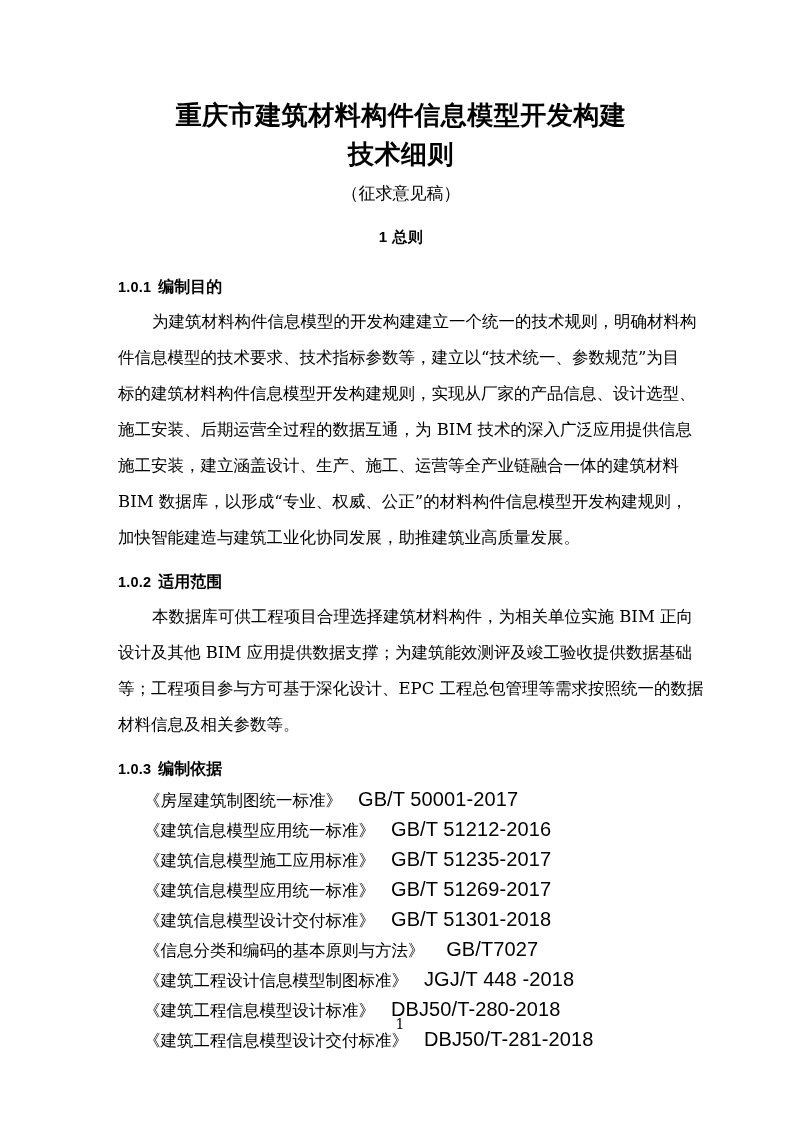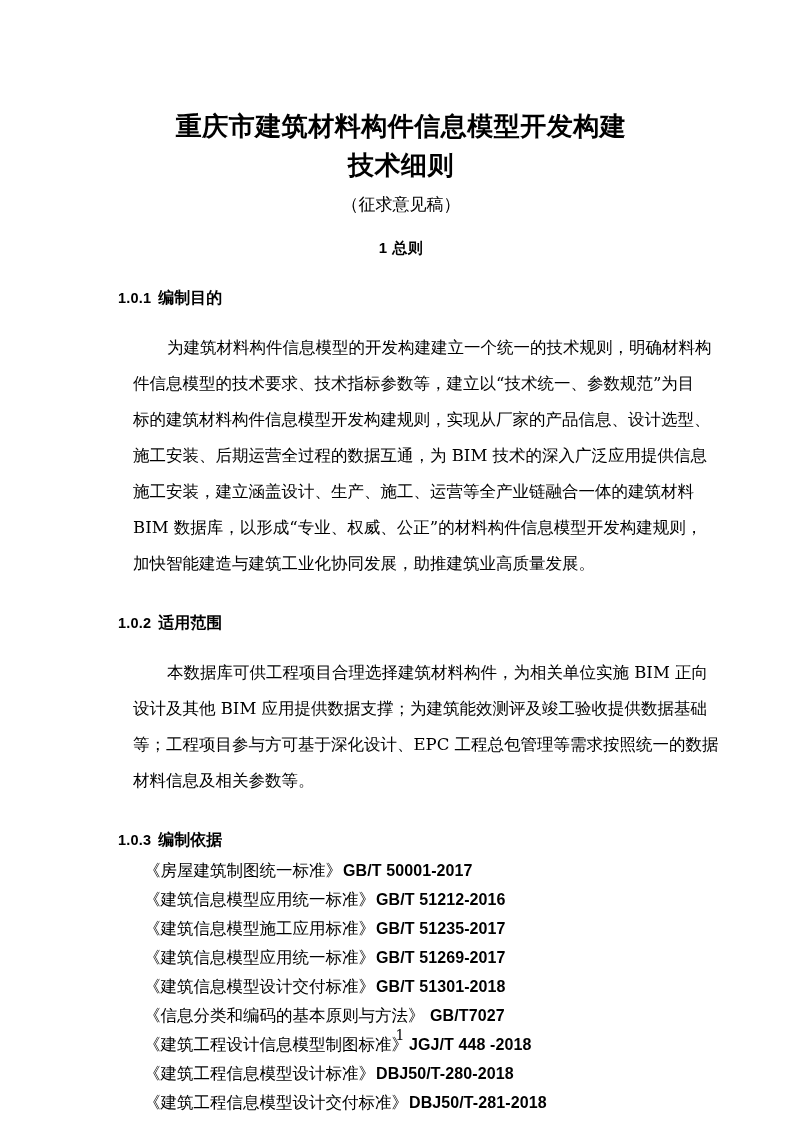--- a/index.html
+++ b/index.html
@@ -12,21 +12,21 @@
     height: 1132px;
     position: relative;
     font-family: "DejaVu Serif", serif;
     color: #000000;
     -webkit-font-smoothing: antialiased;
   }
 
   .page {
     position: absolute;
     left: 0;
-    top: 11px;
+    top: 0;
     width: 800px;
     height: 921px;
     box-sizing: border-box;
   }
 
   .content {
     position: absolute;
     left: 118px;
     top: 0;
     width: 566px;
@@ -86,21 +86,21 @@
     letter-spacing: 0.2px;
   }
   .section-heading .ttl {
     font-family: "DejaVu Serif", serif;
     font-size: 16px;
     margin-left: 7px;
   }
 
   
   .body-para {
-    margin: 15px;
+    margin: 0;
     padding-top: 4px;
     font-family: "DejaVu Serif", serif;
     font-size: 16.5px;
     line-height: 36px;
     text-align: justify;
     text-justify: inter-ideograph;
     color: #000;
   }
   .body-para .ln {
     display: block;
@@ -119,24 +119,23 @@
   .std-item {
     font-family: "DejaVu Serif", serif;
     font-size: 16.5px;
     line-height: 29px;
     padding-left: 26px;
     white-space: nowrap;
     color: #000;
   }
   .std-item .code {
     font-family: "Liberation Sans", sans-serif;
-    font-size: 16px;
+    font-size: 20px;
     letter-spacing: 0.1px;
-    margin-left: 1px;
-    font-weight: bold;
+    margin-left: 16px;
   }
 
   
   .page-number {
     position: absolute;
     left: 0;
     top: 1014px;
     width: 800px;
     text-align: center;
     font-family: "DejaVu Serif", serif;

